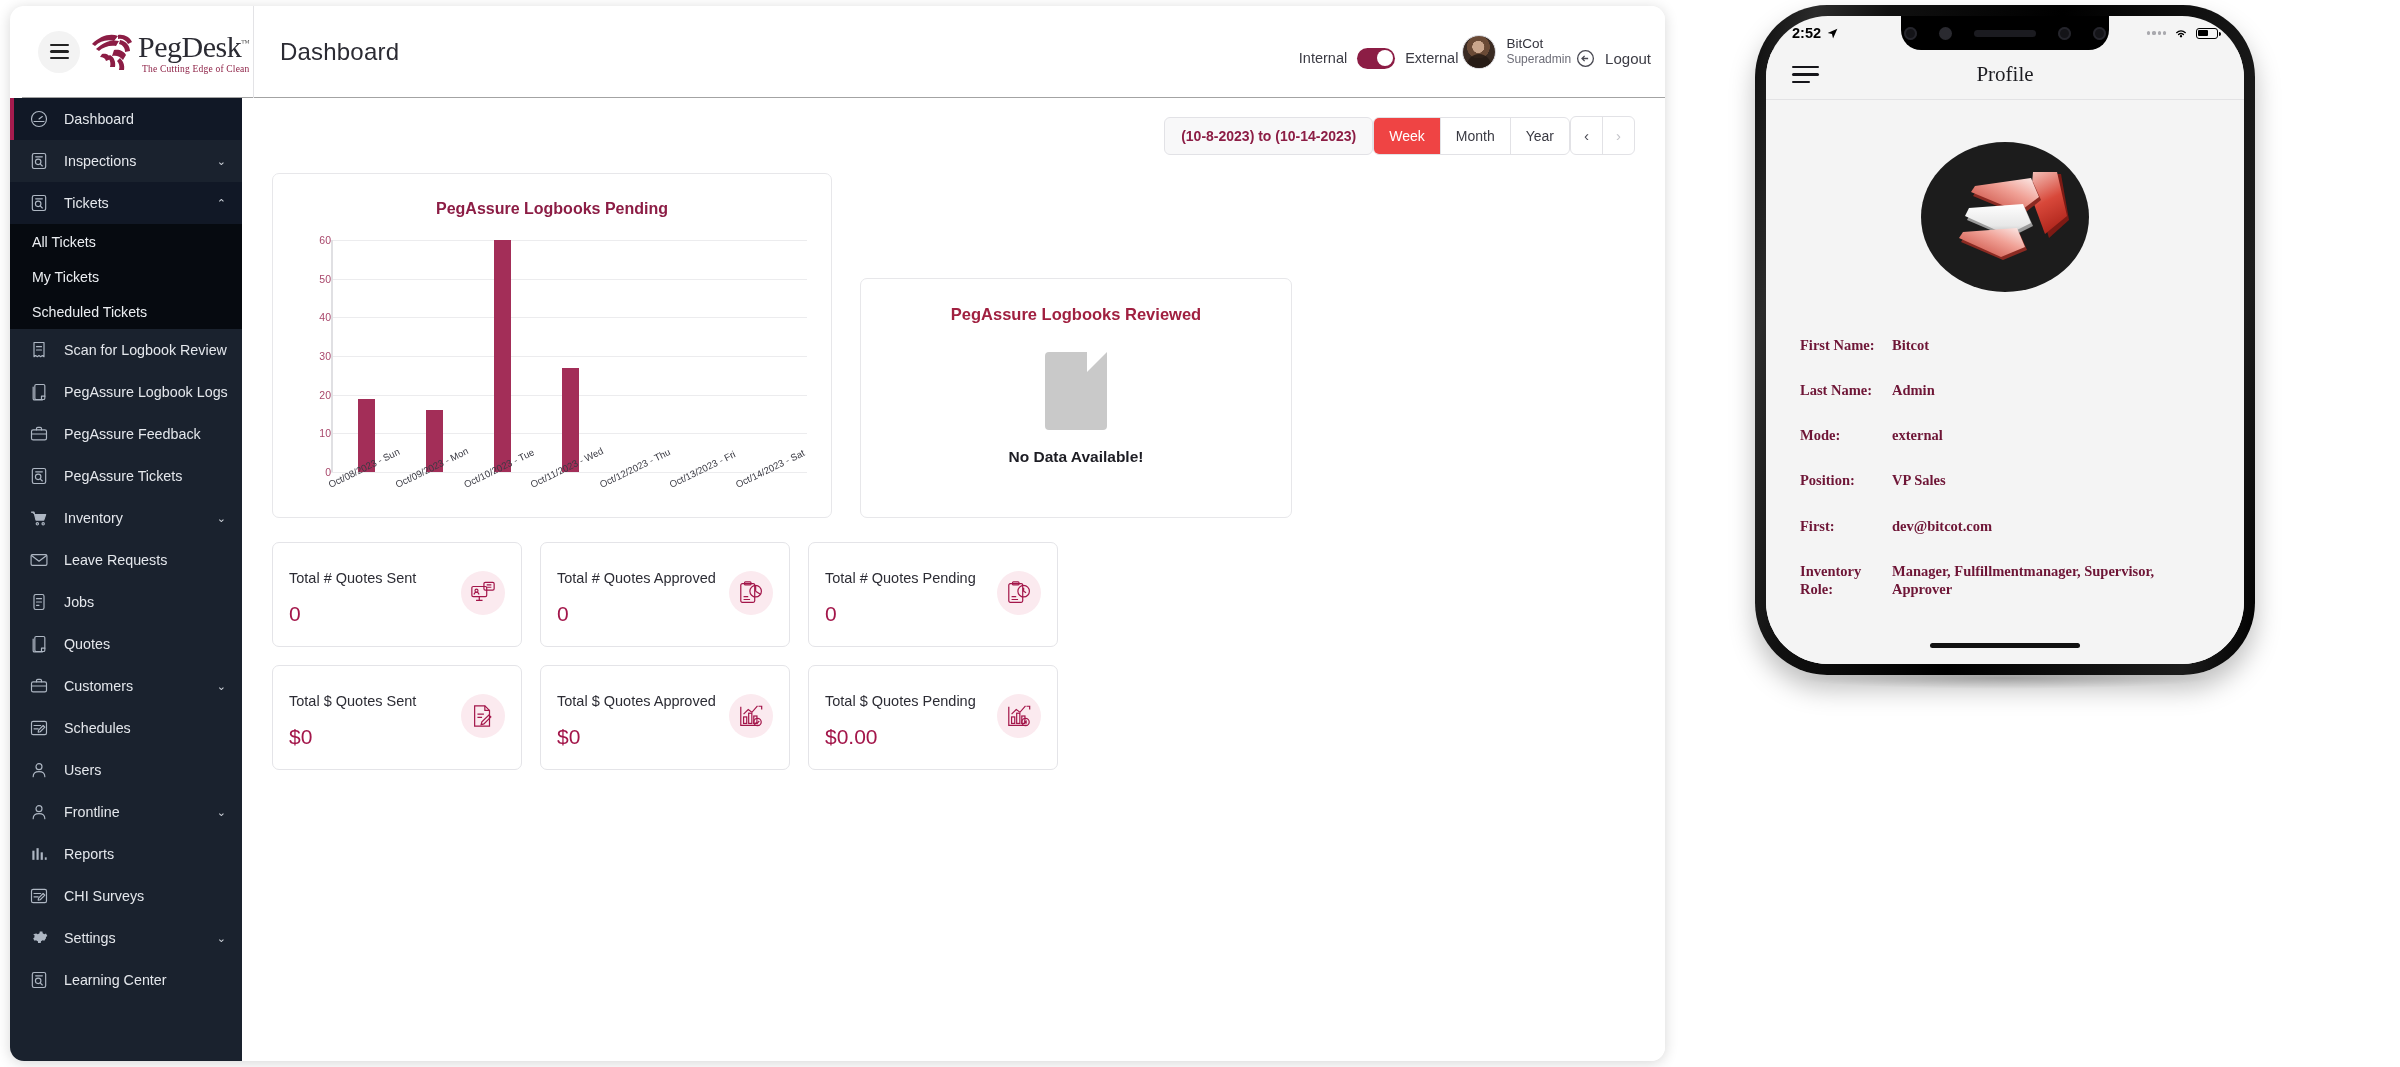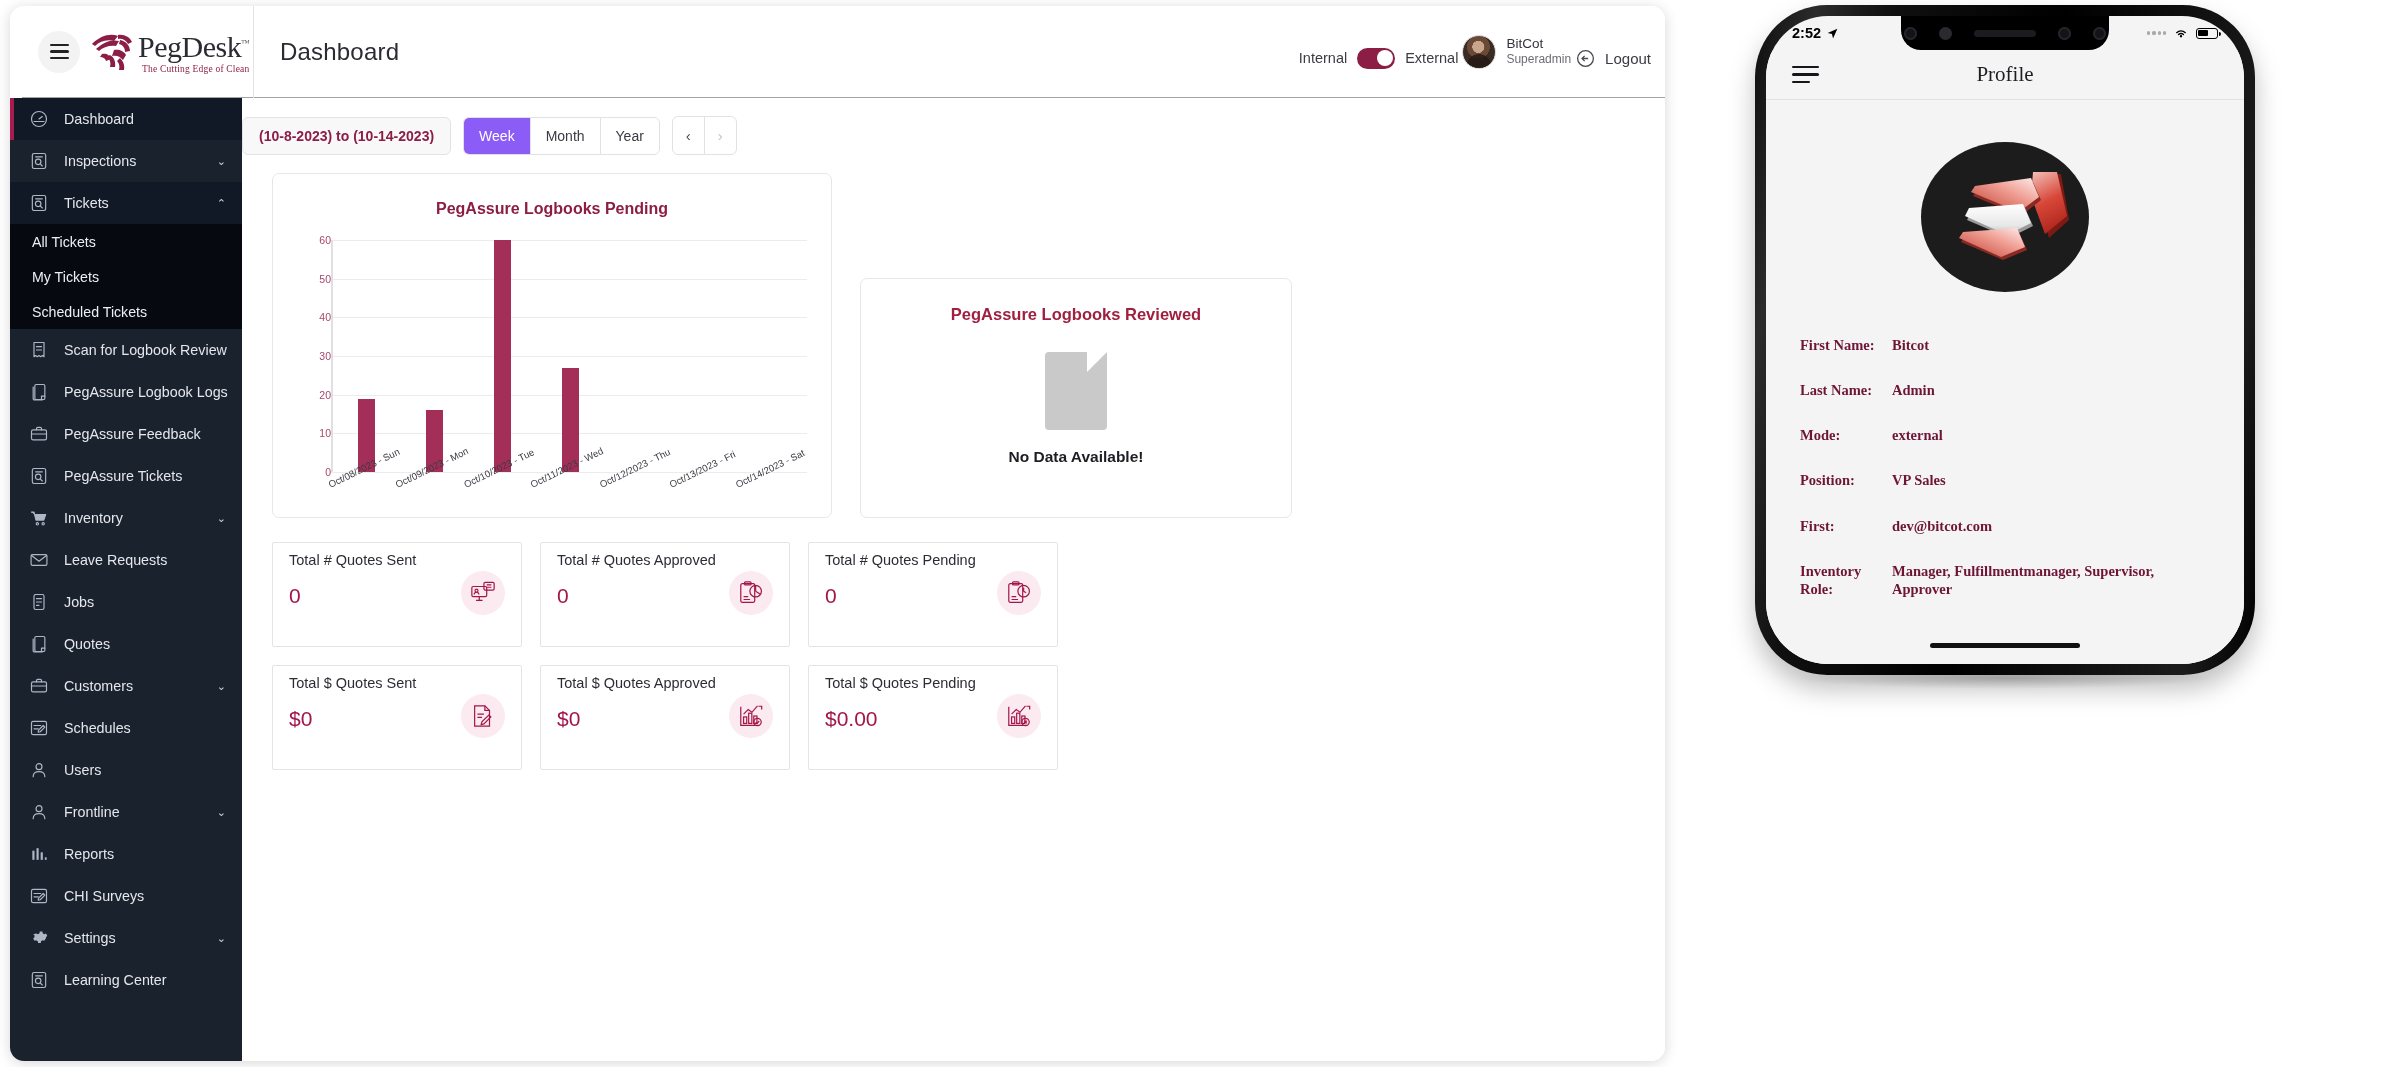--- a/index.html
+++ b/index.html
@@ -96,33 +96,33 @@
     padding:0 16px 0 22px;height:35px;display:flex;align-items:center;
     color:#eceff3;font-size:14.2px;cursor:pointer;
   }
 
   
   #content{
     position:absolute;left:232px;top:92px;right:0;bottom:0;
     background:#ffffff;overflow:hidden;
   }
   #filter-row{
-    display:flex;align-items:center;gap:12px;
+    display:flex;justify-content:flex-end;align-items:center;
     padding:18px 30px 0 0;
   }
   #daterange-btn{
     background:#f8f8f9;border:1px solid #e2e2e6;border-radius:6px;
     padding:10px 16px;font-size:14px;color:#8c1d45;font-weight:bold;cursor:pointer;
   }
   .seg{display:flex;border:1px solid #e2e2e6;border-radius:6px;overflow:hidden;background:#fff;}
   .seg div{
     padding:10px 15px;font-size:14px;color:#3a3a43;cursor:pointer;border-right:1px solid #e2e2e6;
   }
   .seg div:last-child{border-right:none;}
-  .seg div.sel{background:#8b5cf6;color:#fff;}
+  .seg div.sel{background:#ef4444;color:#fff;}
   .arrows{display:flex;border:1px solid #e2e2e6;border-radius:6px;overflow:hidden;background:#fff;}
   .arrows div{padding:10px 13px;font-size:15px;color:#4a4a53;cursor:pointer;}
   .arrows div:first-child{border-right:1px solid #e2e2e6;}
   .arrows div.dim{color:#c3c3c9;}
 
   #cards-area{padding:18px 30px 0 30px;}
   .row1{display:flex;gap:28px;align-items:flex-end;}
   .panel{background:#fff;border:1px solid #e7e7ea;border-radius:7px;}
 
   
@@ -155,22 +155,22 @@
   }
   #nodata-icon::after{
     content:"";position:absolute;right:0;top:0;border-width:0 0 20px 20px;border-style:solid;
     border-color:transparent transparent #c9c9c9 #ffffff;
   }
   #nodata-text{margin-top:18px;font-size:15.5px;font-weight:bold;color:#1d1d24;}
 
   
   .stat-grid{display:grid;grid-template-columns:repeat(3,250px);gap:18px;margin-top:24px;}
   .stat-card{
-    background:#fff;border:1px solid #e4e4e8;border-radius:2px;height:105px;
-    padding:9px 16px;position:relative;
+    background:#fff;border:1px solid #e4e4e8;border-radius:7px;height:105px;
+    padding:27px 16px;position:relative;
   }
   .stat-label{font-size:14.5px;color:#2c2c34;}
   .stat-value{font-size:21px;color:#a3164a;margin-top:16px;}
   .stat-ico{
     position:absolute;right:16px;top:28px;width:44px;height:44px;border-radius:50%;
     background:#fbeaef;display:flex;align-items:center;justify-content:center;
   }
 
   
   #phone{

